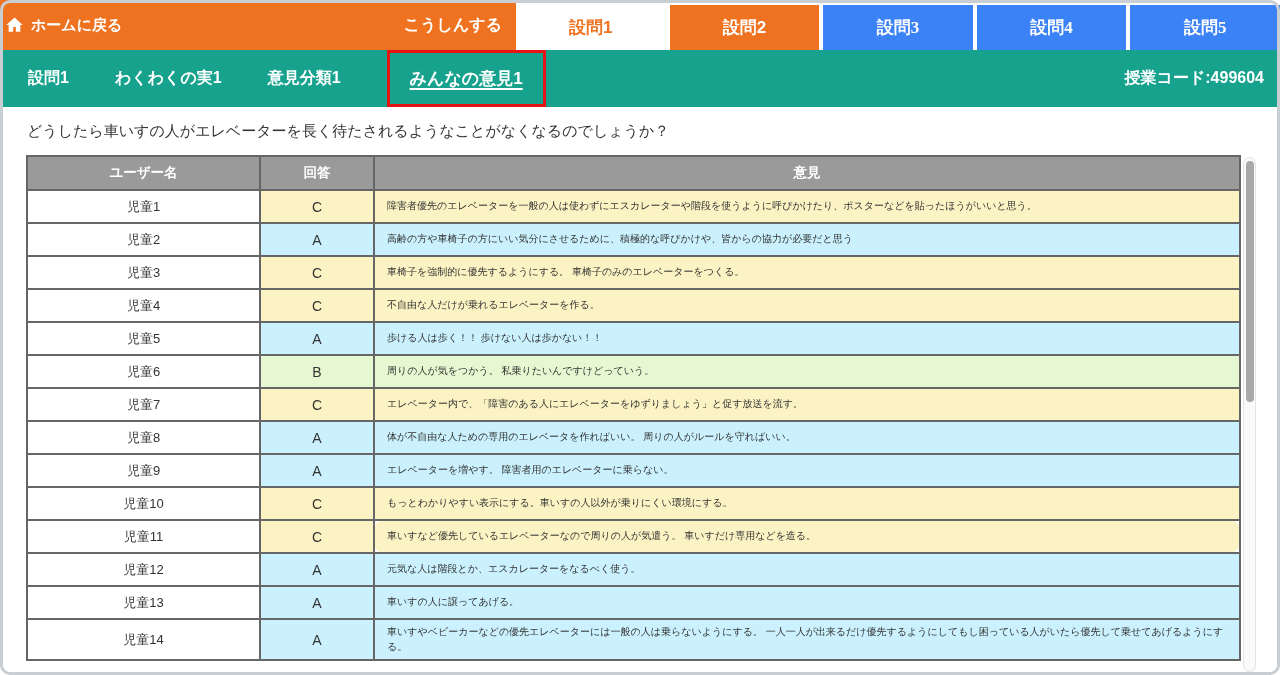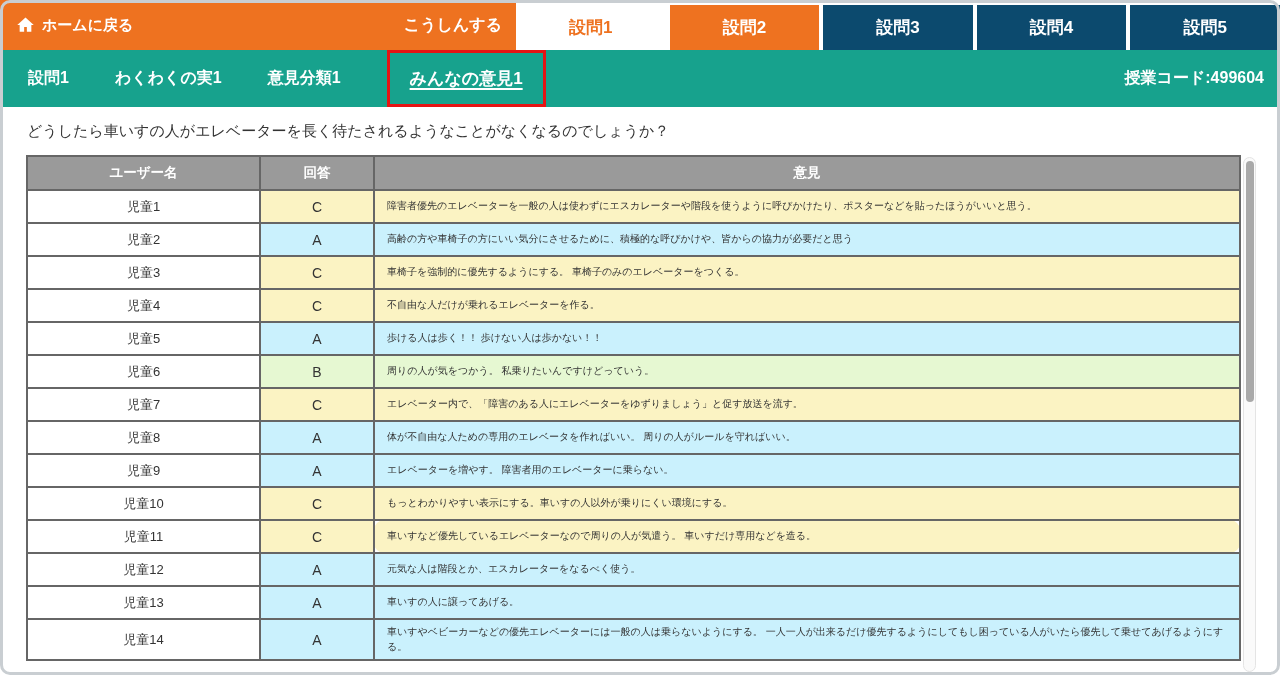--- a/index.html
+++ b/index.html
@@ -3,31 +3,31 @@
 <meta charset="utf-8">
 <style>
   * { margin:0; padding:0; box-sizing:border-box; }
   html,body { width:1280px; height:675px; overflow:hidden; background:#fff;
     font-family:"Liberation Sans","DejaVu Sans",sans-serif; }
   .frame { position:absolute; inset:0; border:3px solid #c9ced2; border-radius:10px;
     pointer-events:none; z-index:50; }
 
   
   .topbar { height:50px; background:#EE7220; display:flex; align-items:stretch; }
-  .topbar-left { flex:0 0 516px; display:flex; align-items:center; padding-left:16px; }
+  .topbar-left { flex:0 0 516px; display:flex; align-items:center; padding-left:5px; }
   .home-btn { display:flex; align-items:center; gap:7px; color:#fff; font-weight:bold;
     font-size:15px; cursor:pointer; }
   .update-btn { margin-left:auto; margin-right:14px; color:#fff; font-weight:bold;
     font-size:16px; cursor:pointer; }
   .tabs { flex:1; background:#fff; display:flex; gap:4px; padding-top:5px; }
   .tab { flex:1; display:flex; align-items:center; justify-content:center;
     font-weight:bold; font-size:17px; color:#fff; cursor:pointer; }
   .tab.active { background:#fff; color:#EE7220; }
   .tab.orange { background:#EE7220; }
-  .tab.gray   { background:#0c4a6e; }
+  .tab.gray   { background:#3b82f6;font-family:Liberation Serif, serif; }
   .tab.amber  { background:#F0A51D; }
 
   
   .navbar { height:57px; background:#17A28D; display:flex; align-items:center;
     padding-left:28px; color:#fff; }
   .nav-item { font-weight:bold; font-size:16px; color:#fff; cursor:pointer; white-space:nowrap; }
   .nav-item + .nav-item, .nav-item + .red-box { margin-left:0; }
   .red-box { align-self:stretch; display:flex; align-items:center; padding:0 20px;
     border:3px solid #E61414; }
   .nav-item.underlined { text-decoration:underline; text-underline-offset:4px;

